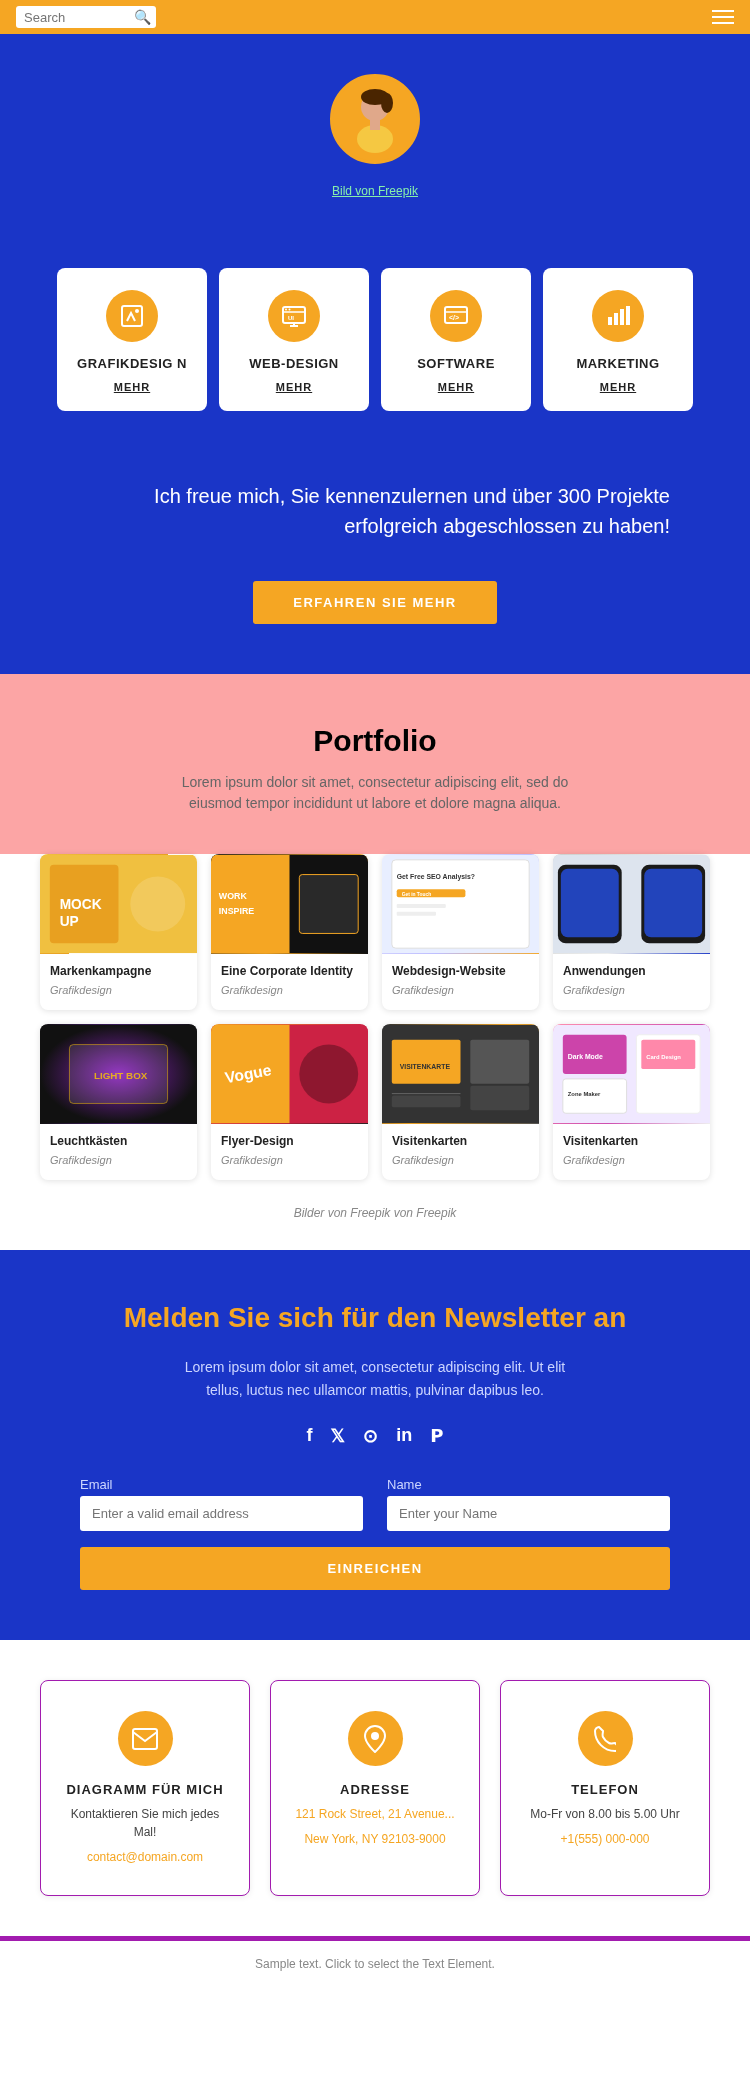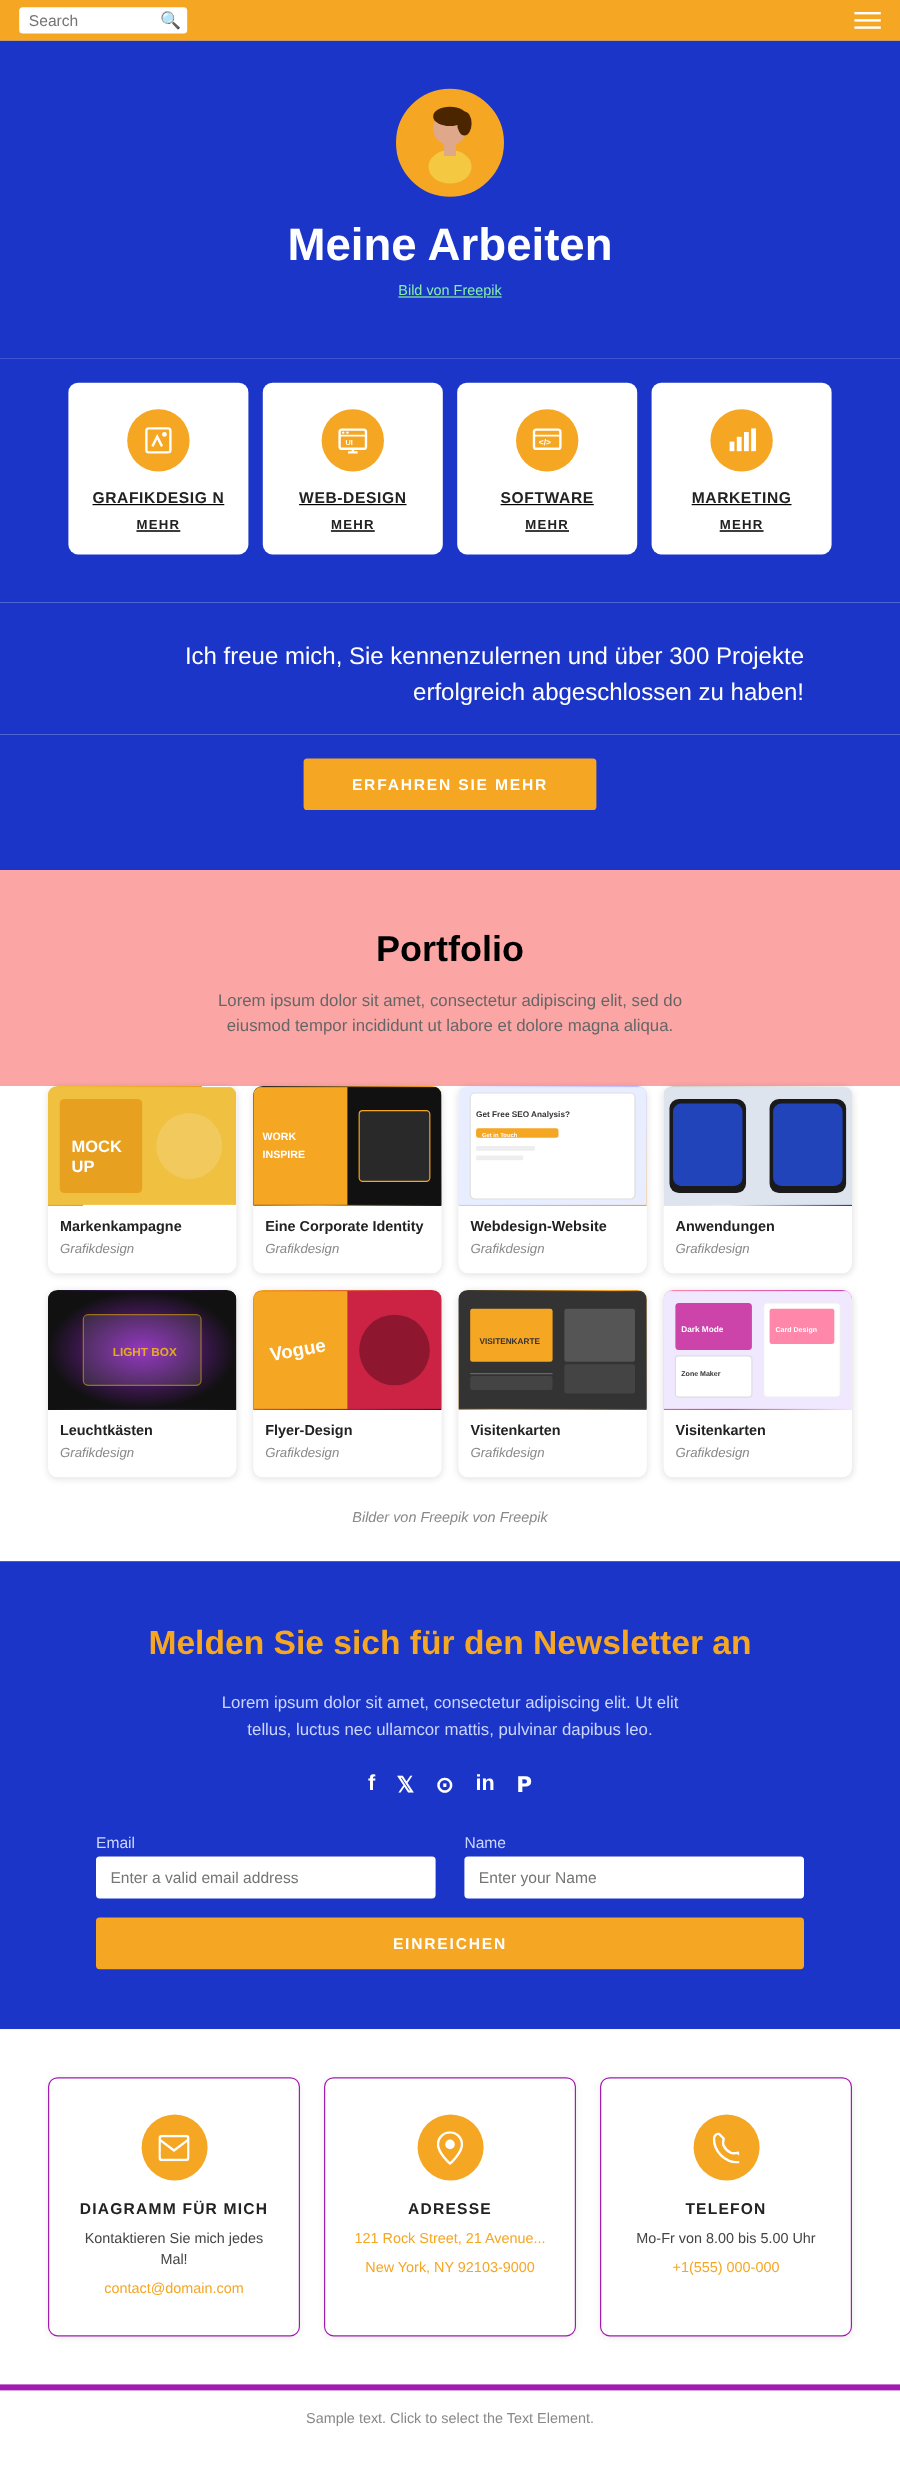--- a/index.html
+++ b/index.html
@@ -65,21 +65,20 @@
       cursor: pointer;
     }
 
     
     .services {
       background: #1a35c7;
       padding: 20px 40px 40px;
       display: flex;
       gap: 12px;
       justify-content: center;
-      text-decoration: underline;
     }
     .service-card {
       background: #fff;
       border-radius: 8px;
       padding: 22px 14px 18px;
       text-align: center;
       width: 150px;
       min-width: 150px;
     }
     .service-icon {
@@ -373,21 +372,20 @@
       <circle cx="42" cy="30" r="14" fill="#e0a88a"></circle>
 
       <ellipse cx="42" cy="20" rx="14" ry="8" fill="#4a2500"></ellipse>
       <ellipse cx="54" cy="26" rx="6" ry="10" fill="#4a2500"></ellipse>
 
       <ellipse cx="42" cy="62" rx="18" ry="14" fill="#f5c842"></ellipse>
 
       <rect x="37" y="43" width="10" height="10" fill="#e0a88a"></rect>
     </svg>
   </div>
-  <h1>Meine Arbeiten</h1>
   <div class="credit">Bild von Freepik</div>
 </section>
 
 <section class="services">
   <div class="service-card">
     <div class="service-icon">
       <svg width="26" height="26" viewBox="0 0 26 26" fill="none">
         <rect x="3" y="3" width="20" height="20" rx="2" stroke="#fff" stroke-width="2"></rect>
         <path d="M8 18 L12 10 L16 18" stroke="#fff" stroke-width="2"></path>
         <circle cx="18" cy="8" r="2" fill="#fff"></circle>

